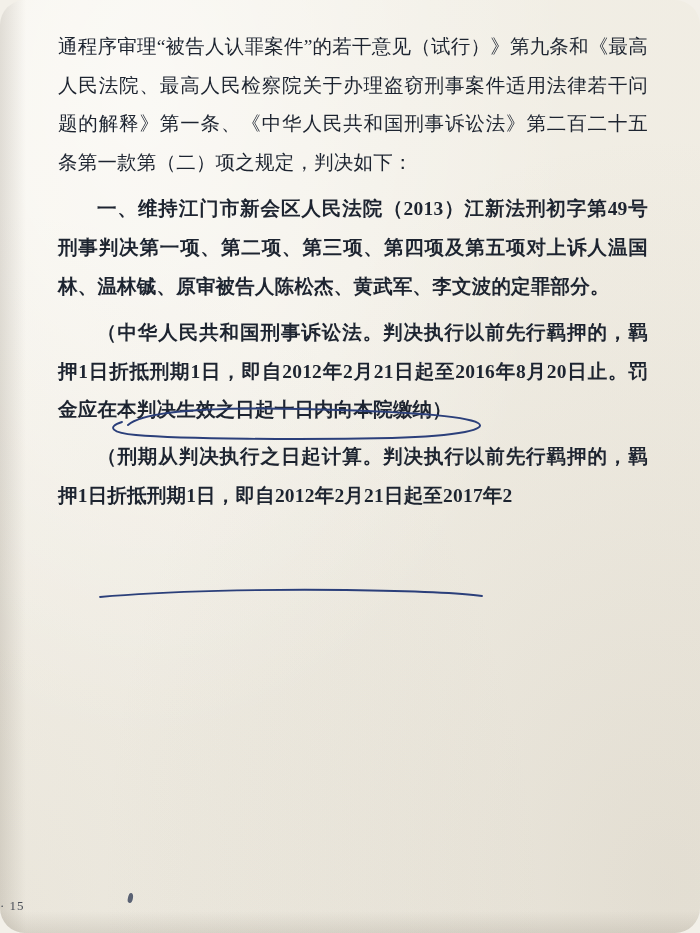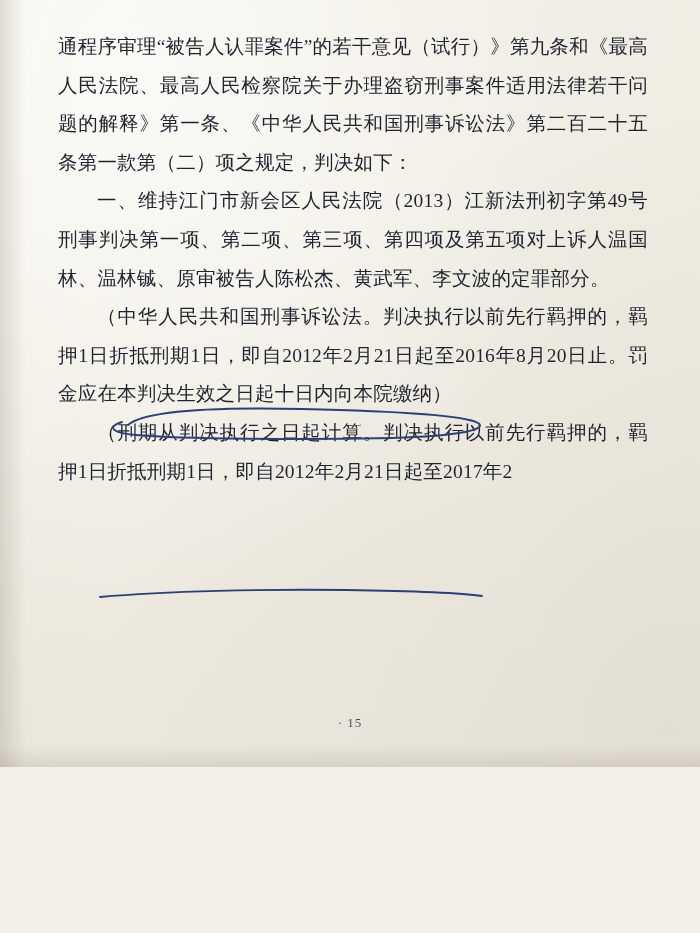--- a/index.html
+++ b/index.html
@@ -9,24 +9,25 @@
   body {
     width: 700px;
     height: 933px;
     background: #f3f0e9;
     font-family: "Liberation Serif", serif;
     overflow: hidden;
   }
   #page {
     position: relative;
     width: 700px;
-    height: 767px;
+    height: 933px;
     background: linear-gradient(105deg, #f7f4ec 0%, #f2efe6 45%, #efebe1 100%);
     box-sizing: border-box;
     overflow: hidden;
+    border-radius: 25px;
   }
   
   #page::before {
     content: "";
     position: absolute;
     inset: 0;
     background:
       radial-gradient(ellipse at 20% 10%, rgba(255,255,255,0.55), rgba(255,255,255,0) 55%),
       radial-gradient(ellipse at 95% 95%, rgba(170,160,140,0.18), rgba(255,255,255,0) 60%),
       radial-gradient(ellipse at 0% 100%, rgba(180,170,150,0.16), rgba(255,255,255,0) 55%);
@@ -45,21 +46,22 @@
   .para {
     margin: 0;
     text-align: justify;
     text-justify: inter-ideograph;
     white-space: normal;
   }
   .indent {
     text-indent: 2em;
   }
   .para + .para {
-    margin-top: 0;
+    margin-top: 8px;
+    font-weight: bold;
   }
   
   .ink {
     position: absolute;
     pointer-events: none;
   }
   #ink-oval-1 {
     left: 92px;
     top: 405px;
     width: 400px;
@@ -68,22 +70,22 @@
   #ink-underline-1 {
     left: 96px;
     top: 586px;
     width: 390px;
     height: 16px;
   }
   #page-number {
     position: absolute;
     left: 0;
     right: 0;
-    bottom: 36px;
-    text-align: center;
+    bottom: 19px;
+    text-align: left;
     font-size: 13px;
     color: #4a4f58;
     letter-spacing: 1px;
   }
   #stray-mark {
     position: absolute;
     left: 128px;
     top: 893px;
     width: 5px;
     height: 10px;

